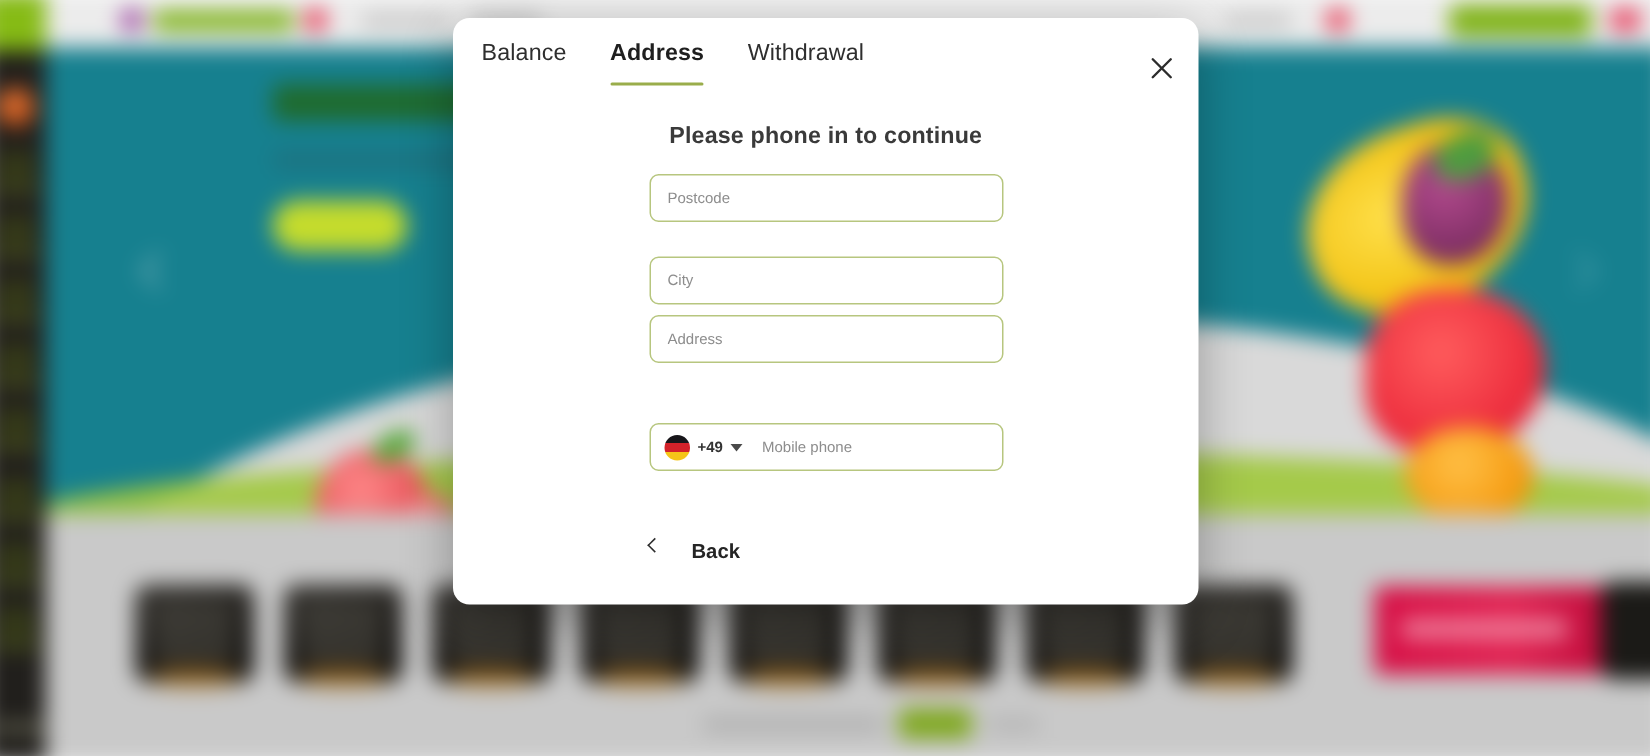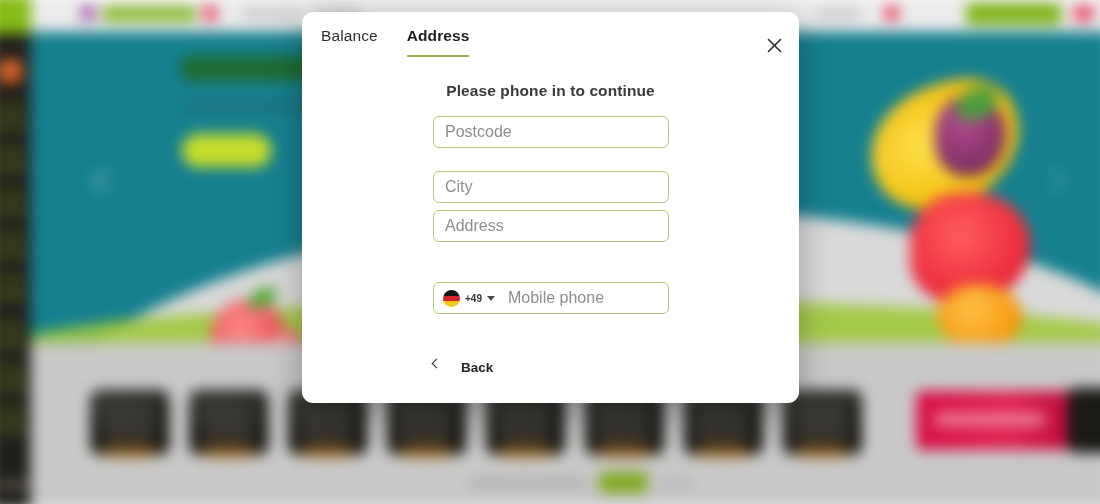--- a/index.html
+++ b/index.html
@@ -255,21 +255,21 @@
     border:1.4px solid #b7c67f;
     border-radius:6px;
     background:#fff;
     display:flex;
     align-items:center;
     padding:0 11px;
   }
   .field input {
     border:none; outline:none; background:transparent;
     font-family:"Liberation Sans", sans-serif;
-    font-size:16px;
+    font-size:10px;
     color:#be185d;
     width:100%;
     height:100%;
   }
   .field input::placeholder { color:#8d8d8d; }
 
   #field-postcode { top:104px; }
   #field-city     { top:159px; }
   #field-address  { top:198px; }
   #field-phone    { top:270px; padding-left:9px; }
@@ -431,20 +431,23 @@
 
 <div id="modal">
 
   <div class="tabs">
     <div class="tab">
       <span>Balance</span>
     </div>
     <div class="tab active">
       <span>Address</span>
     </div>
+    <div class="tab">
+      <span>Withdrawal</span>
+    </div>
   </div>
 
   <div class="close-btn">
     <svg width="15" height="15" viewBox="0 0 15 15" aria-hidden="true">
       <line x1="1.5" y1="1.5" x2="13.5" y2="13.5" stroke="#2c2c2c" stroke-width="1.6" stroke-linecap="round"></line>
       <line x1="13.5" y1="1.5" x2="1.5" y2="13.5" stroke="#2c2c2c" stroke-width="1.6" stroke-linecap="round"></line>
     </svg>
   </div>
 
   <div class="modal-heading">Please phone in to continue</div>

